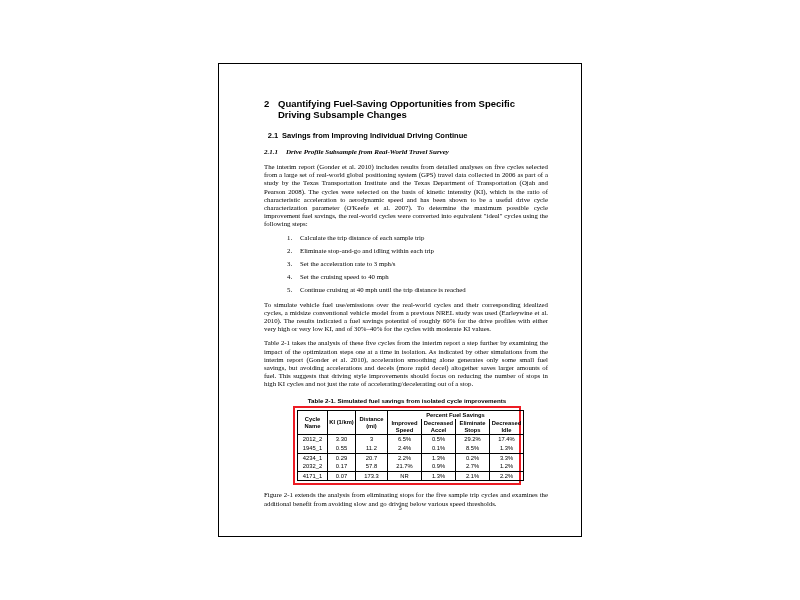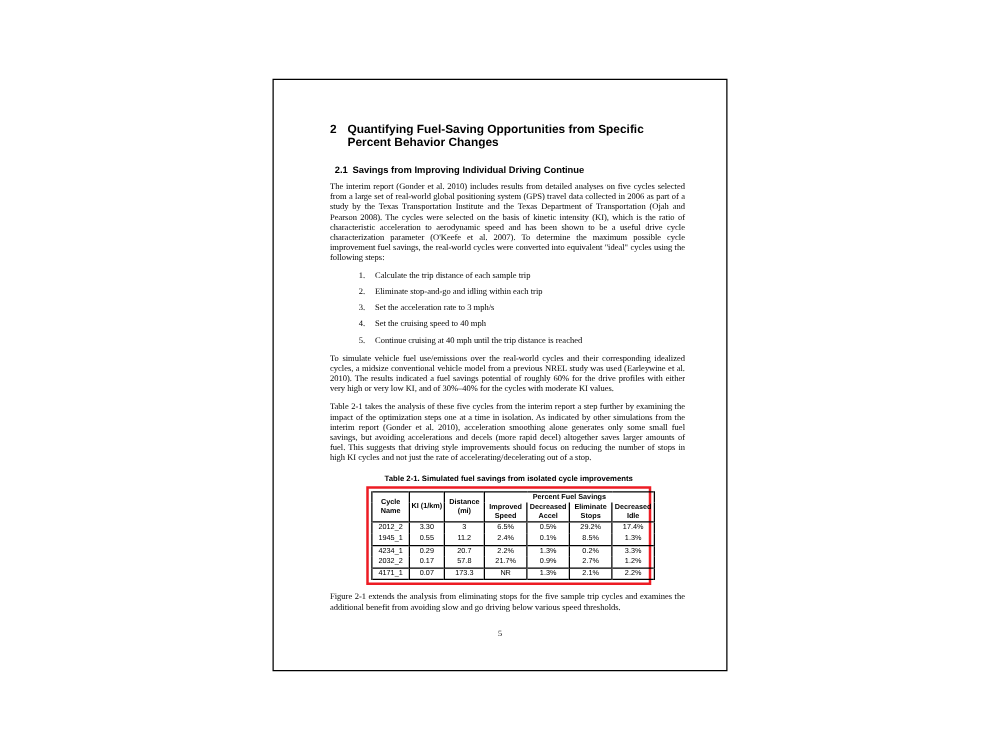--- a/index.html
+++ b/index.html
@@ -50,28 +50,32 @@
 </style>
 </head>
 <body>
 
 <div class="canvas">
   <div class="page">
     <div class="content">
 
       <div class="h1">
         <span class="sec-num">2</span>
-        <span>Quantifying Fuel-Saving Opportunities from Specific Percent Behavior Changes</span>
+        <span>Quantifying Fuel-Saving Opportunities from Specific Driving Subsample Changes</span>
       </div>
 
       <div class="h2">
         <span class="sec-num">2.1</span>
         <span>Savings from Improving Individual Driving Continue</span>
       </div>
 
+      <div class="h3">
+        <span class="sec-num">2.1.1</span>
+        <span>Drive Profile Subsample from Real-World Travel Survey</span>
+      </div>
 
       <div class="para">The interim report (Gonder et al. 2010) includes results from detailed analyses on five cycles selected from a large set of real-world global positioning system (GPS) travel data collected in 2006 as part of a study by the Texas Transportation Institute and the Texas Department of Transportation (Ojah and Pearson 2008). The cycles were selected on the basis of kinetic intensity (KI), which is the ratio of characteristic acceleration to aerodynamic speed and has been shown to be a useful drive cycle characterization parameter (O'Keefe et al. 2007). To determine the maximum possible cycle improvement fuel savings, the real-world cycles were converted into equivalent "ideal" cycles using the following steps:</div>
 
       <div class="steps">
         <div class="step">
           <span class="num">1.</span>
           <span>Calculate the trip distance of each sample trip</span>
         </div>
         <div class="step">
           <span class="num">2.</span>

